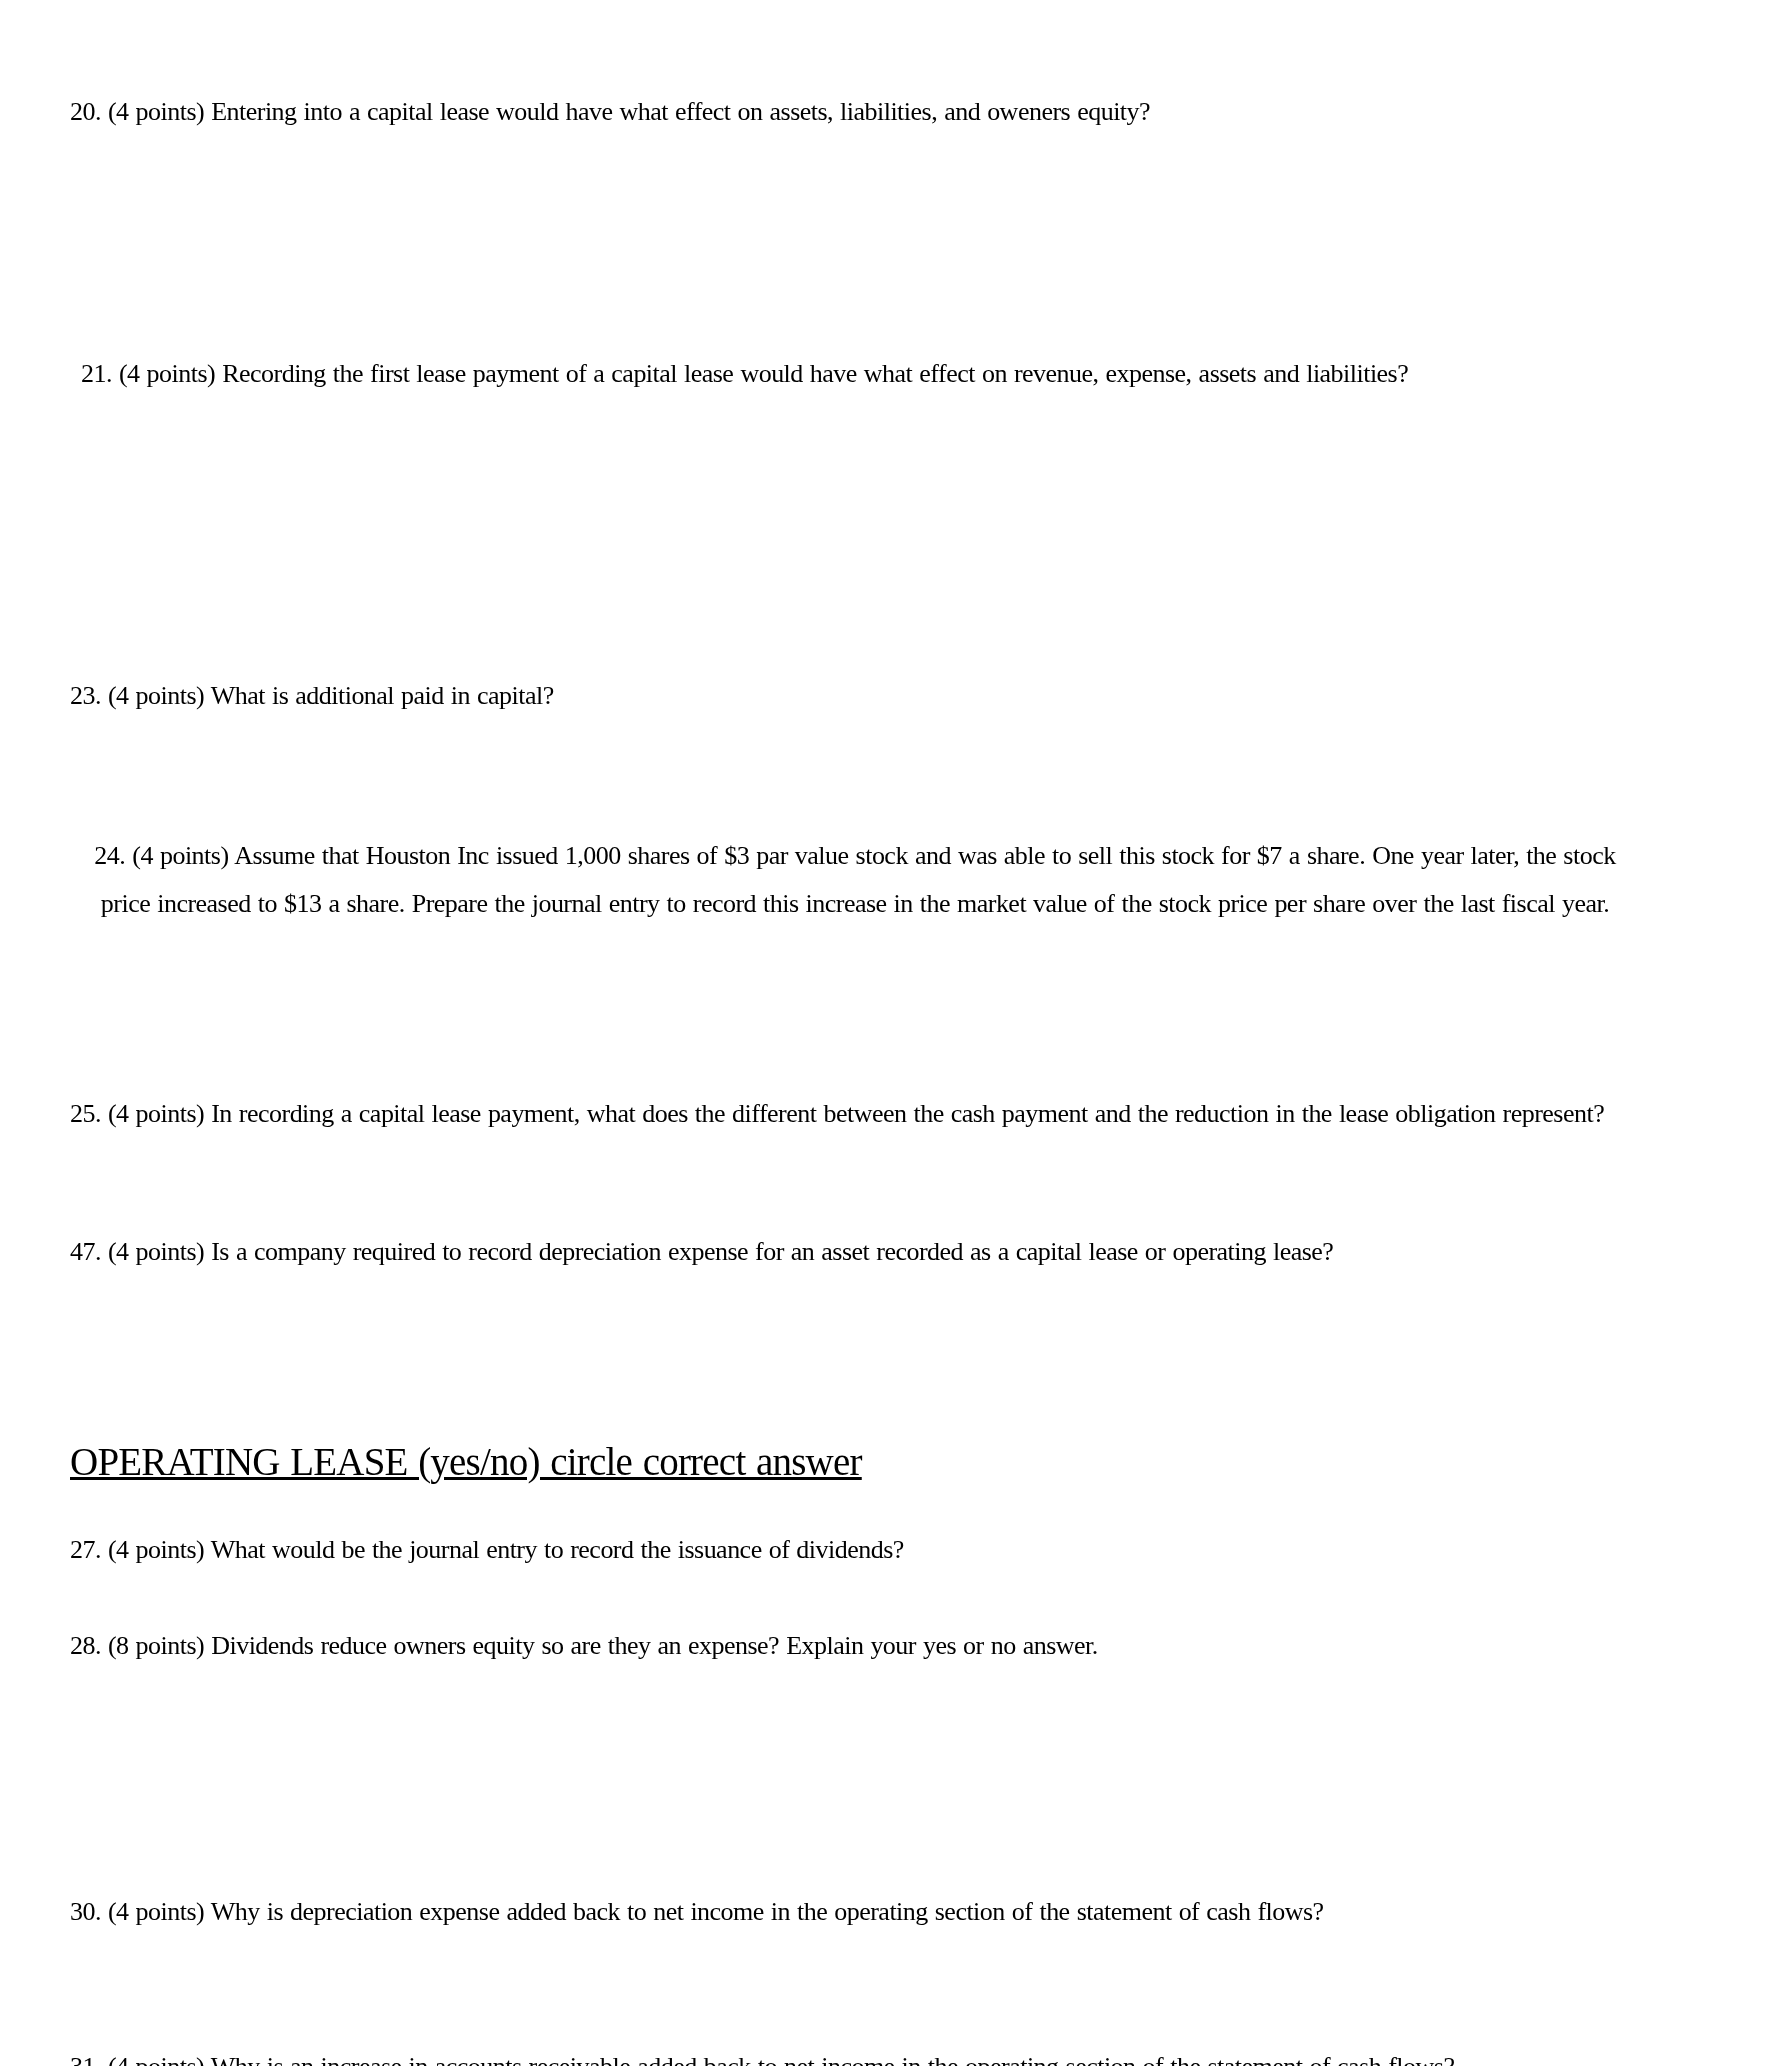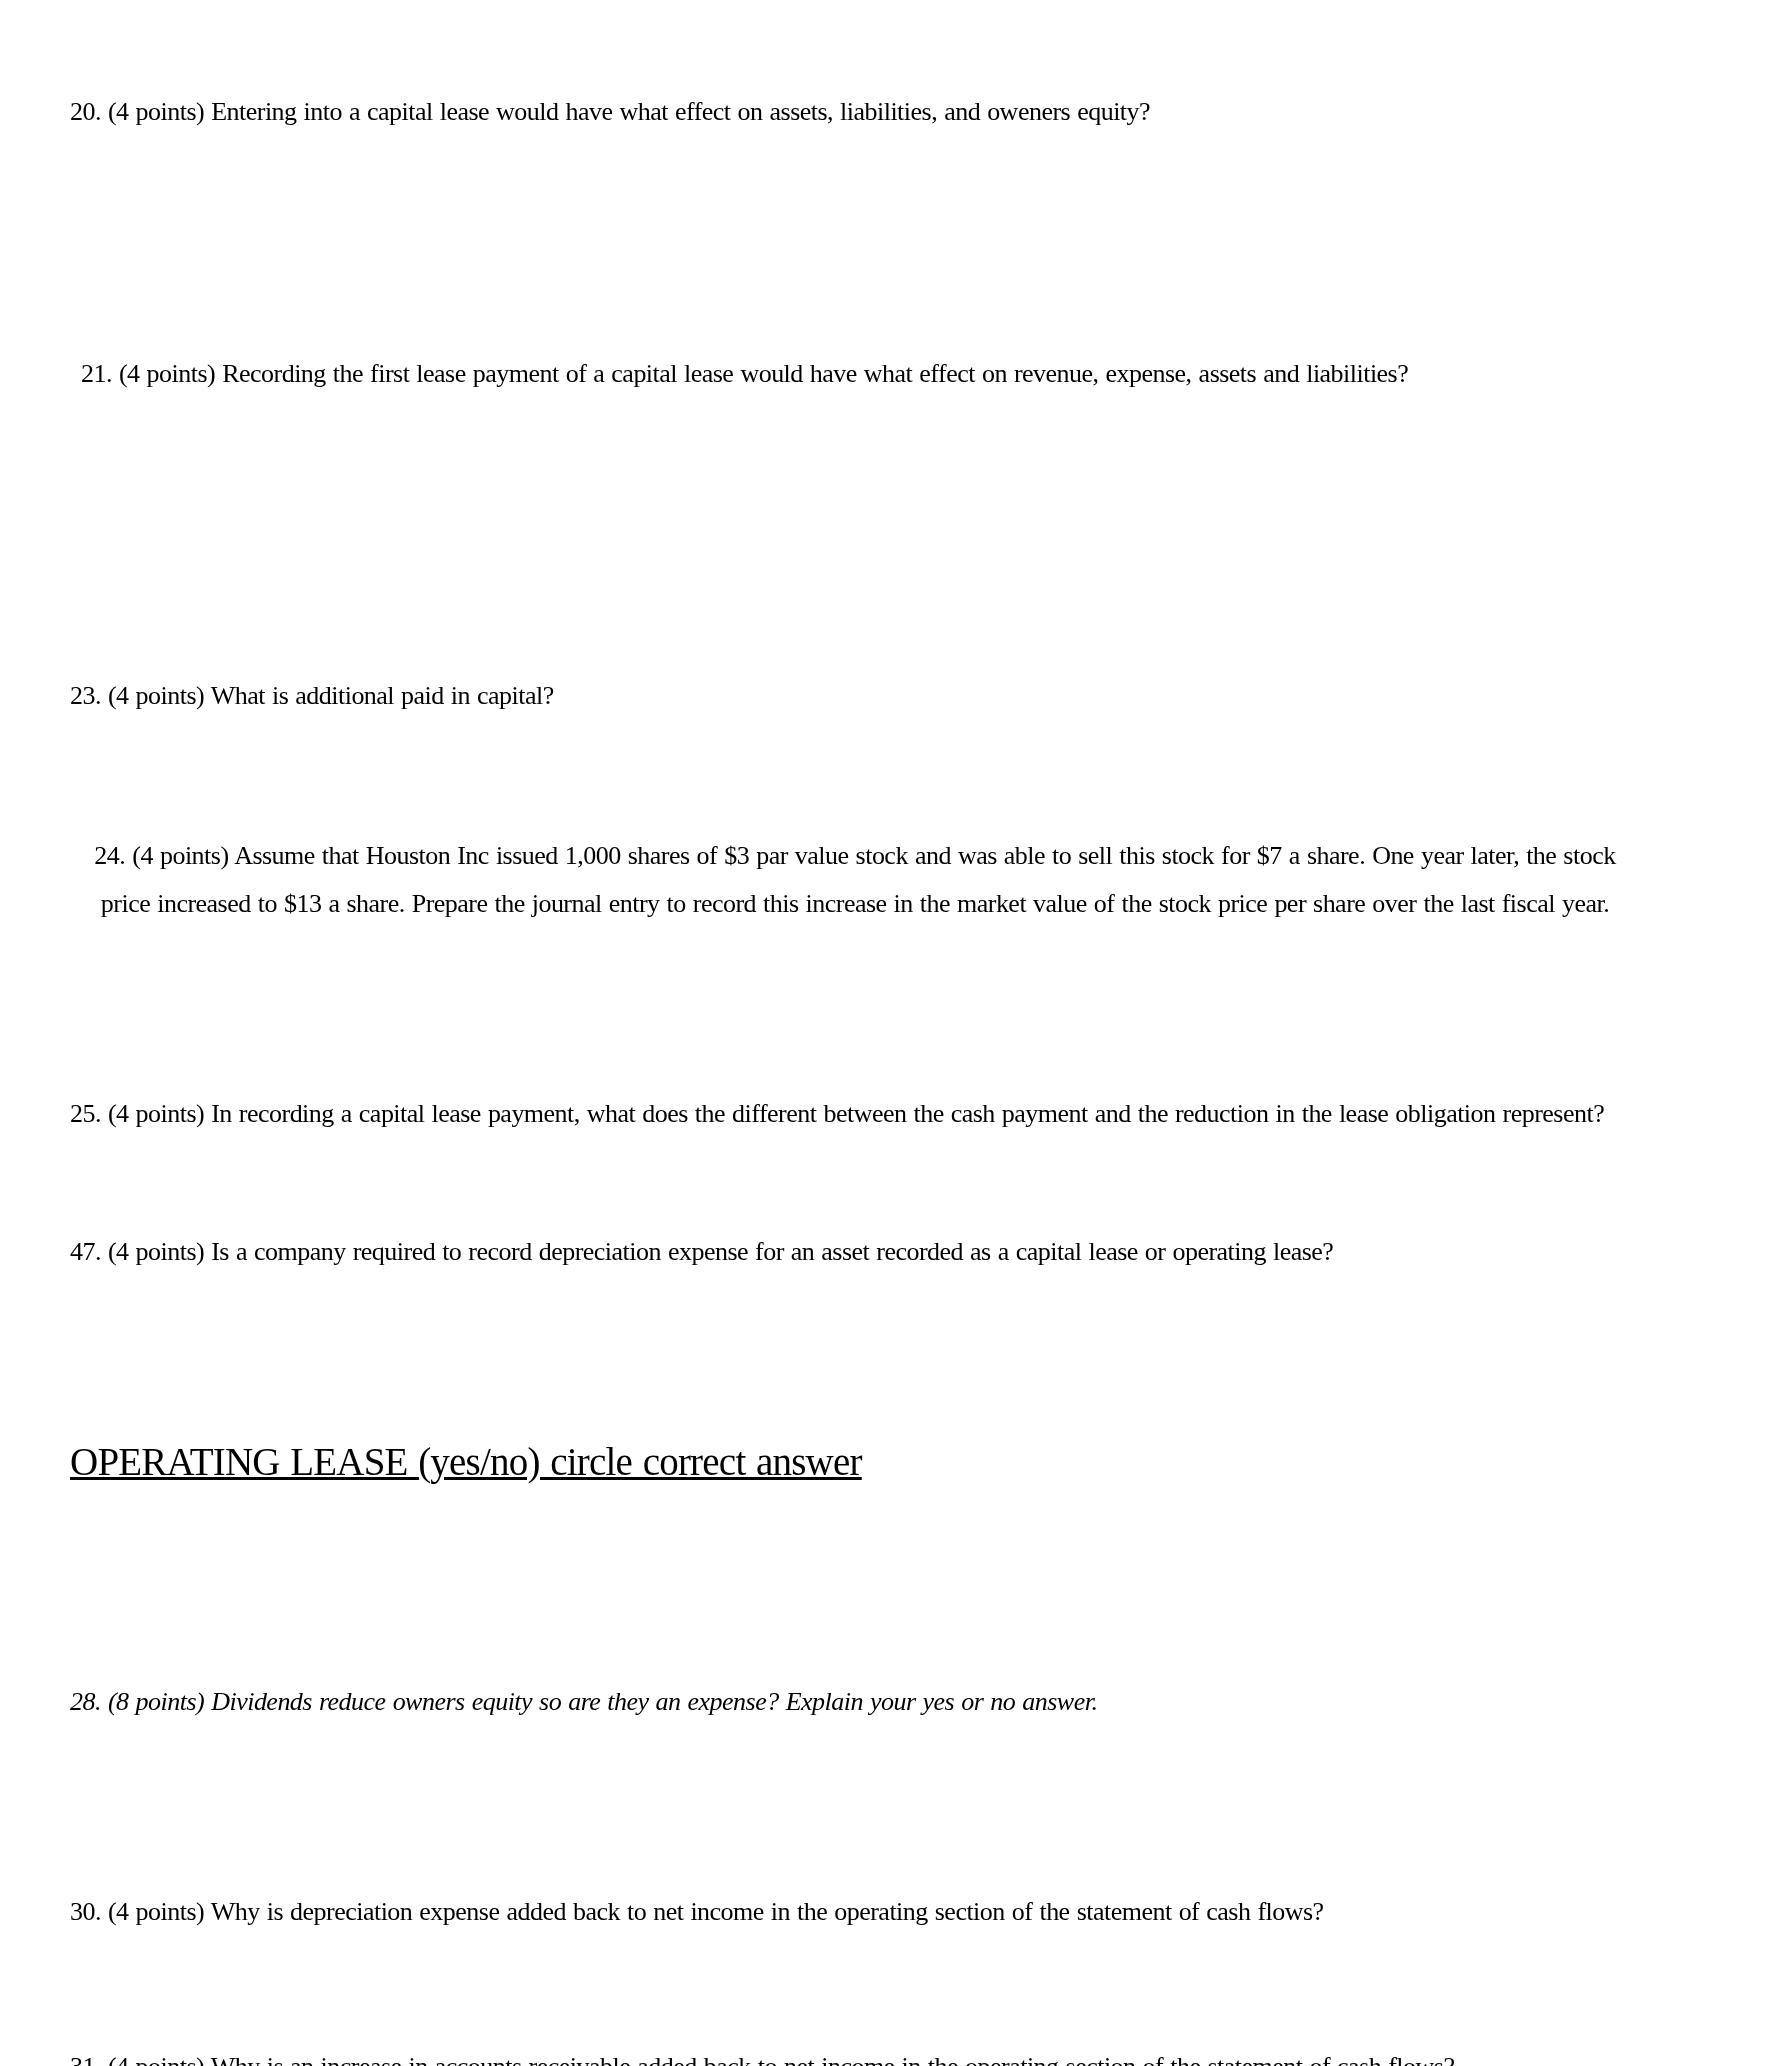--- a/index.html
+++ b/index.html
@@ -44,21 +44,21 @@
   #q20 { top: 62px; }
   #q21 { top: 324px; }
   #q22 { top: 558px; }
   #q23 { top: 646px; }
   #q24 { top: 806px; text-align: center; }
   #q25 { top: 1064px; }
   #q26 { top: 1202px; }
   #lease-capital { top: 1351px; }
   #lease-operating { top: 1399px; text-decoration: underline; }
   #q27 { top: 1500px; }
-  #q28 { top: 1652px; font-style: italic; }
+  #q28 { top: 1596px; }
   #q29 { top: 1783px; }
   #q30 { top: 1862px; }
   #q31 { top: 2017px; }
 </style>
 </head>
 <body>
 
 <div class="page">
 
   <p class="q" id="q20">20. (4 points) Entering into a capital lease would have what effect on assets, liabilities, and oweners equity?</p>
@@ -70,20 +70,21 @@
 
   <p class="q" id="q24">24. (4 points) Assume that Houston Inc issued 1,000 shares of $3 par value stock and was able to sell this stock for $7 a share.  One year later, the stock price increased to $13 a share. Prepare the journal entry to record this increase in the market value of the stock price per share over the last fiscal year.</p>
 
   <p class="q" id="q25">25. (4 points) In recording a capital lease payment, what does the different between the cash payment and the reduction in the lease obligation represent?</p>
 
   <p class="q" id="q26">47. (4 points) Is a company required to record depreciation expense for an asset recorded as a capital lease or operating lease?</p>
 
 
   <p class="lease-line" id="lease-operating">OPERATING LEASE (yes/no) circle correct answer</p>
 
+  <p class="q" id="q27">27. (4 points) What would be the journal entry to record the issuance of dividends?</p>
 
   <p class="q" id="q28">28. (8 points) Dividends reduce owners equity so are they an expense? Explain your yes or no answer.</p>
 
 
   <p class="q" id="q30">30. (4 points) Why is depreciation expense added back to net income in the operating section of the statement of cash flows?</p>
 
   <p class="q" id="q31">31. (4 points) Why is an increase in accounts receivable added back to net income in the operating section of the statement of cash flows?</p>
 
 </div>
 

